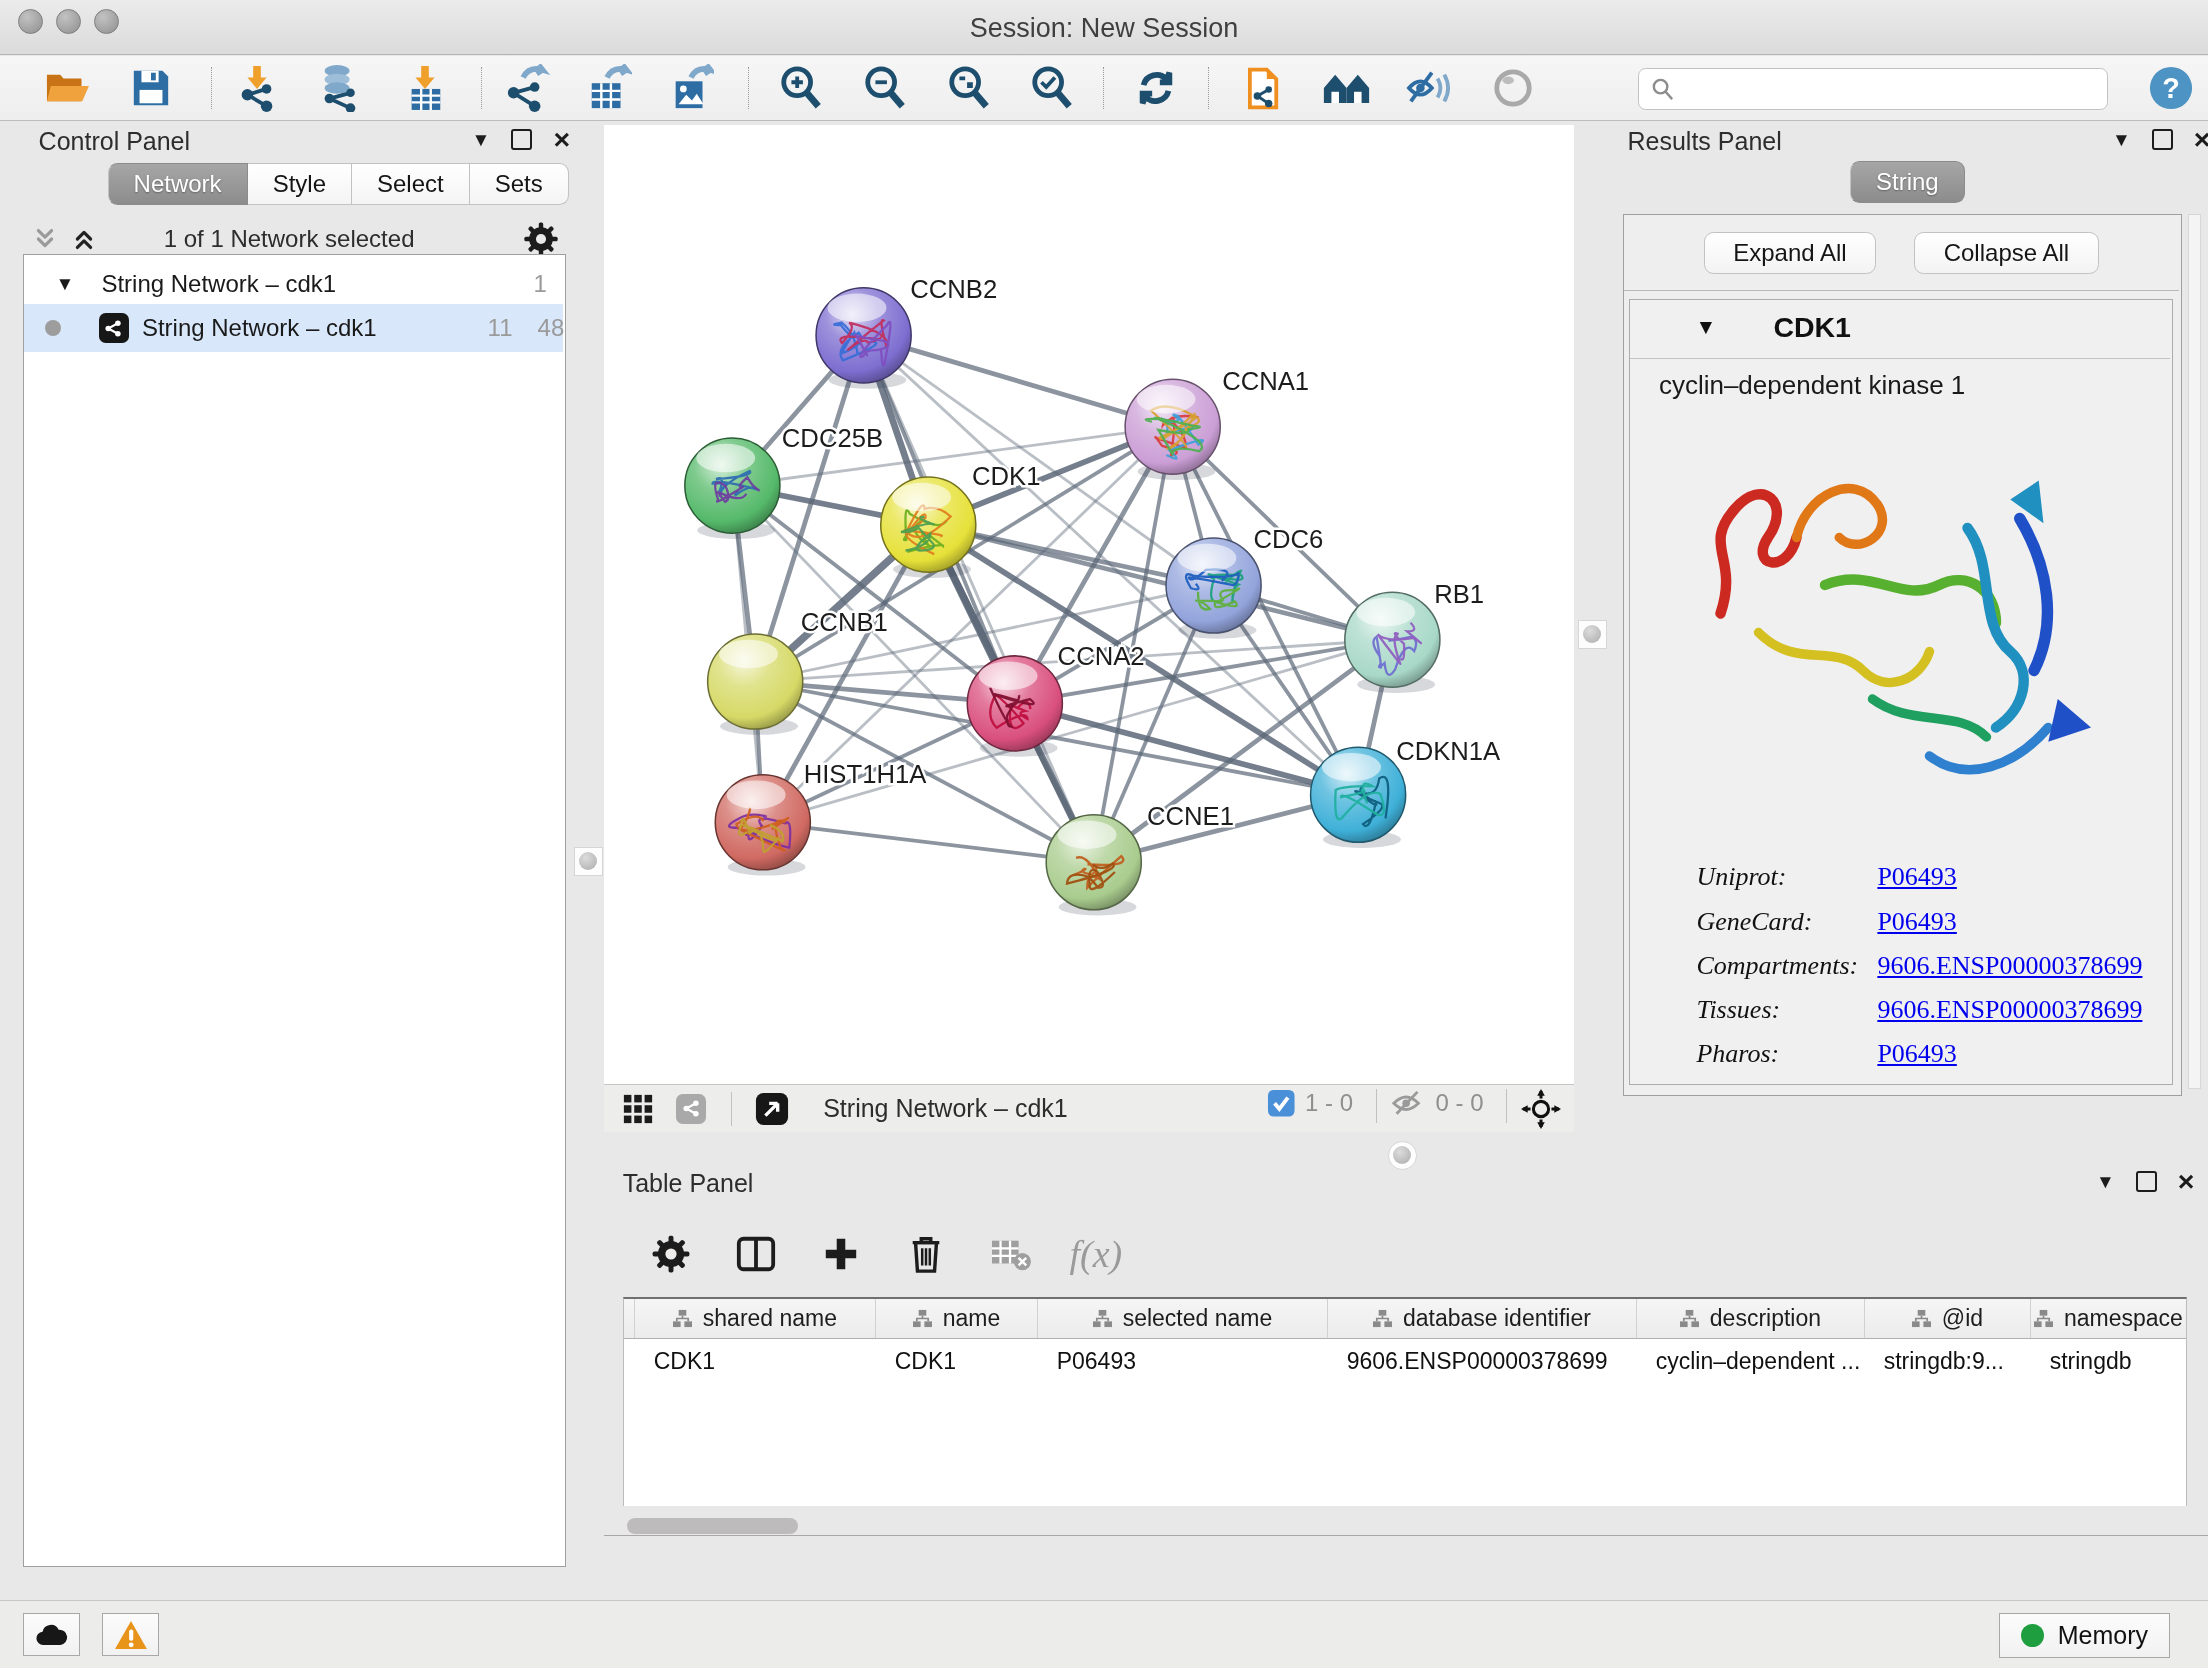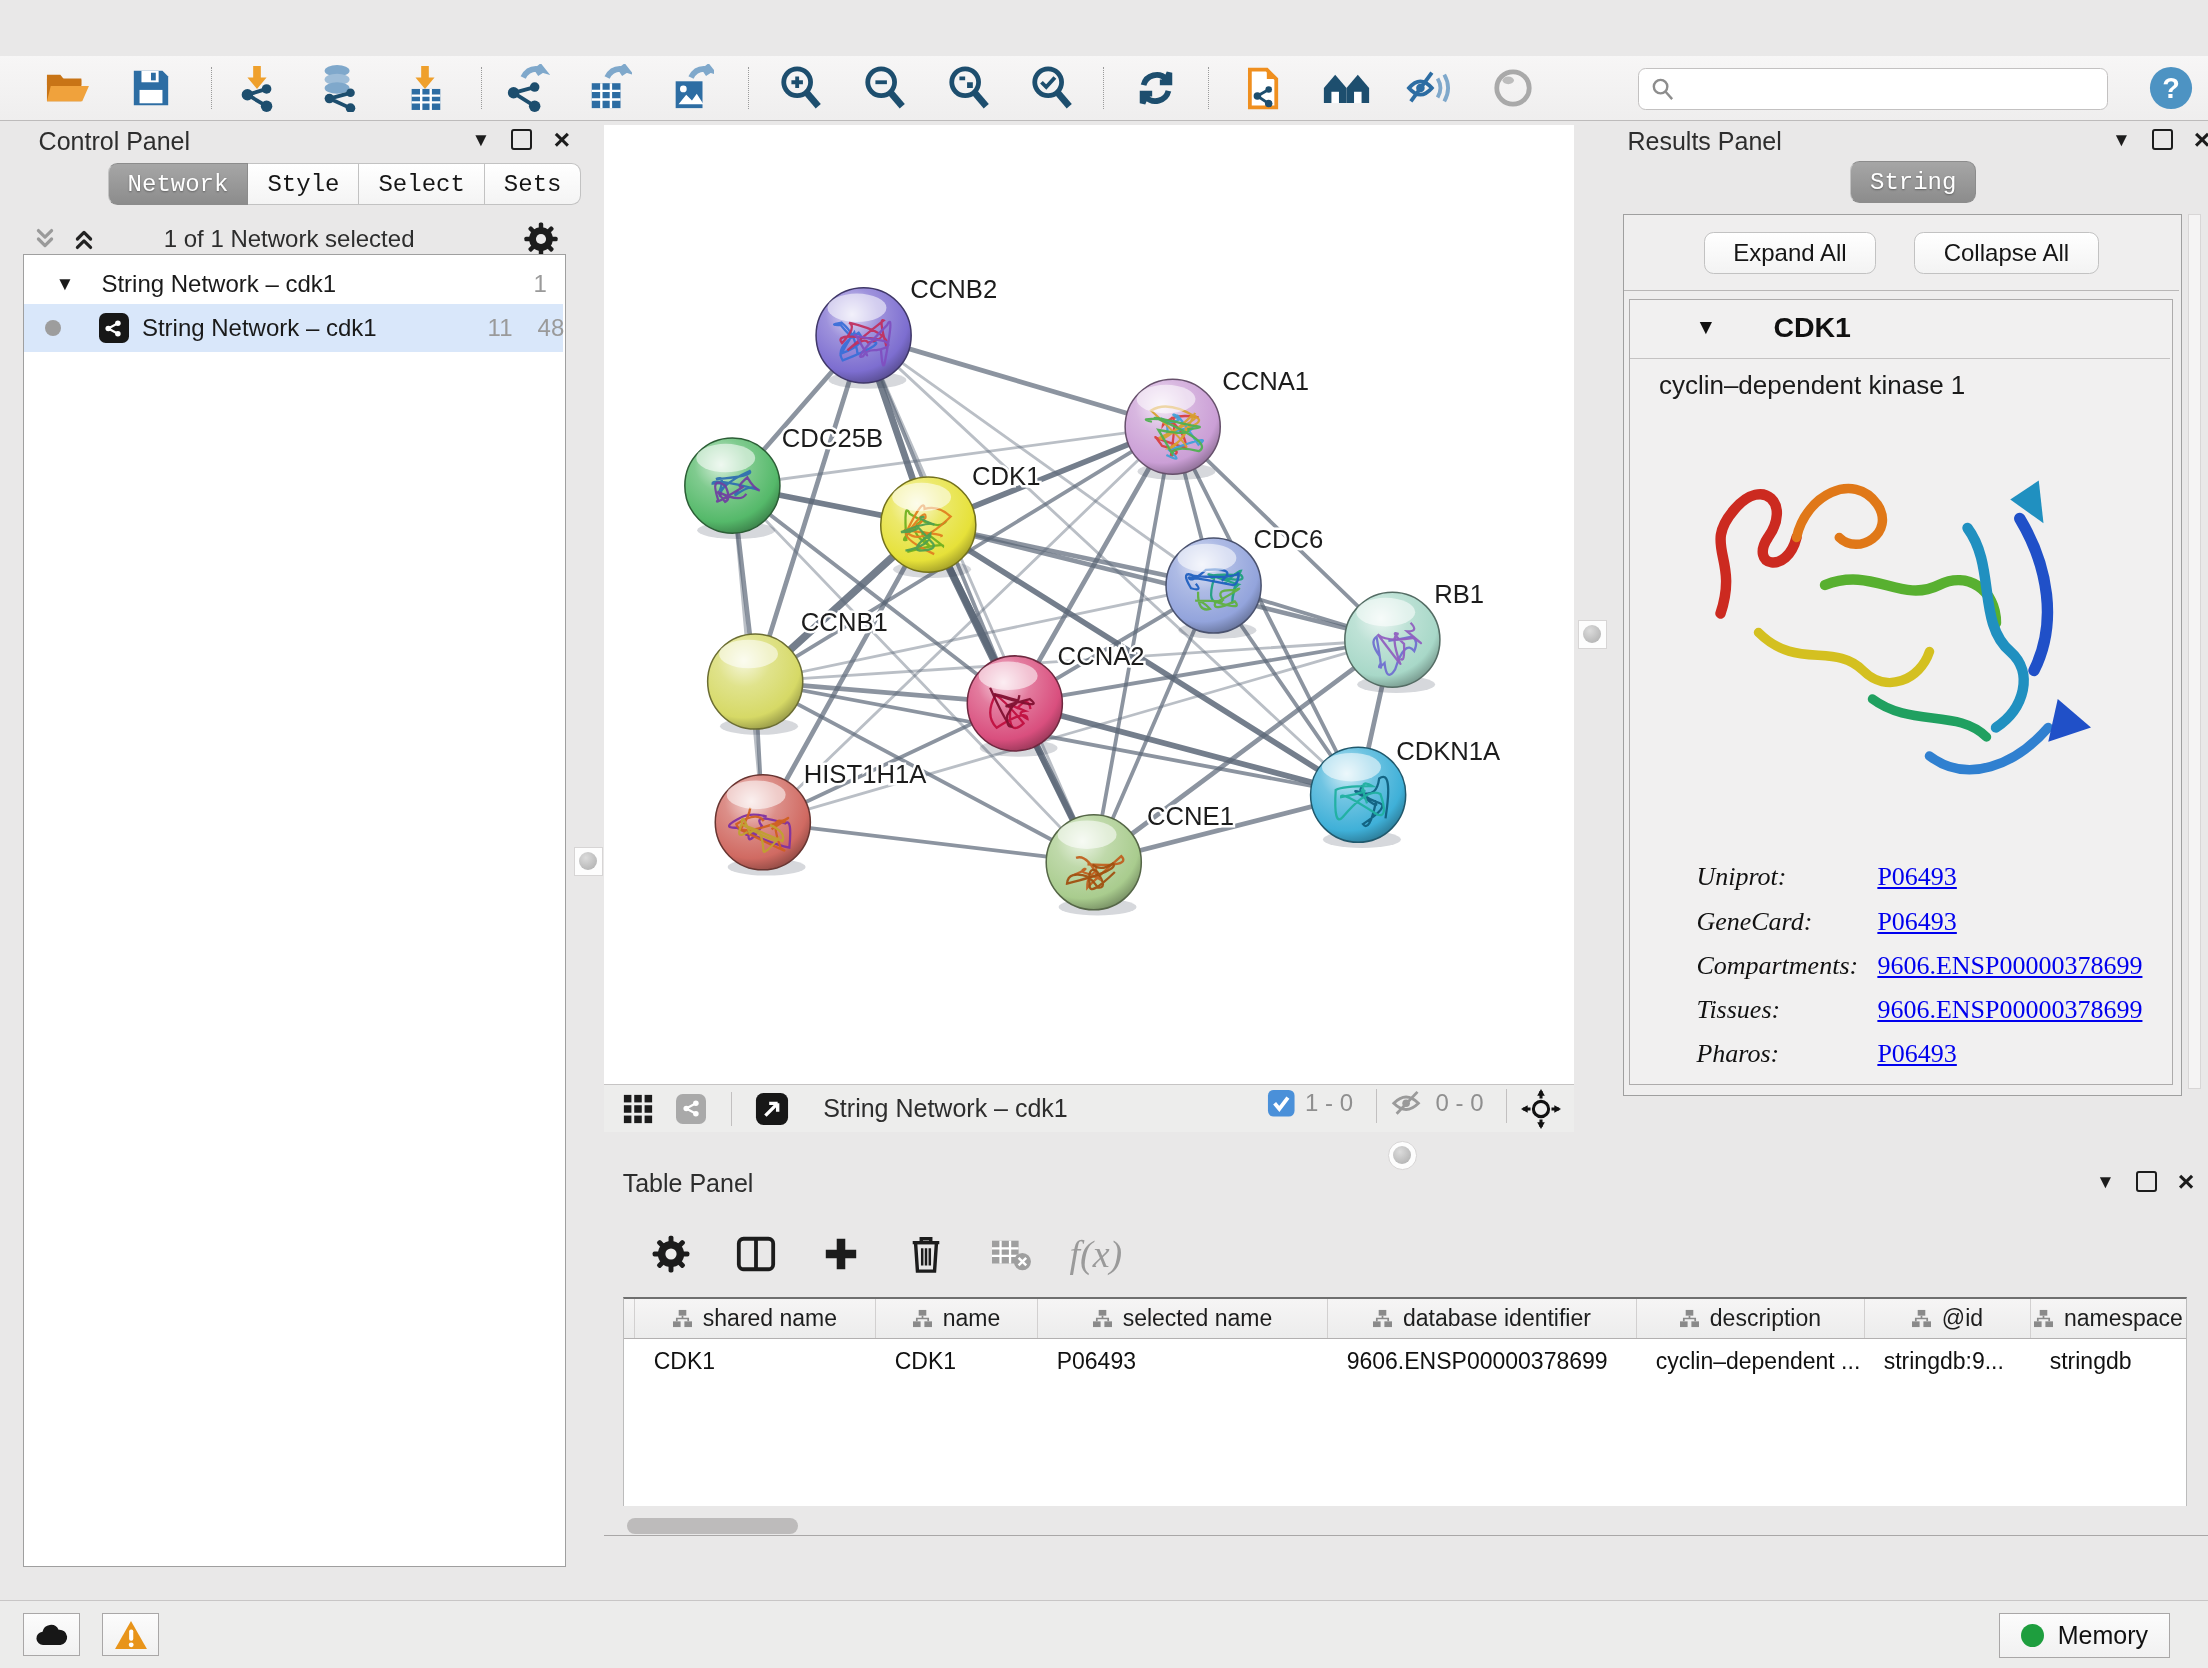--- a/index.html
+++ b/index.html
@@ -28,21 +28,21 @@
 
   
   .panel-title { font-size:25px; color:#2d2d2d; }
   .panel-icons { position:absolute; display:flex; align-items:center; gap:21px; }
   .pi-caret { font-size:19px; color:#1c1c1c; }
   .pi-box { width:21px; height:21px; border:2.9px solid #1c1c1c; border-radius:2.9px; }
   .pi-x { font-size:28.5px; font-weight:bold; color:#1c1c1c; line-height:21px; }
 
   .seg { display:inline-flex; }
   .seg .sbtn { font-size:24px; color:#151515; background:linear-gradient(#ffffff,#f4f4f4);
-    border:1px solid #c2c2c2; border-left:none; padding:0 19px; height:42px; cursor:default; font-family:Liberation Mono, monospace; }
+    border:1px solid #c2c2c2; border-left:none; padding:0 25px; height:42px; cursor:default; font-family:Liberation Sans, sans-serif; }
   .seg .sbtn:first-child { border-left:1px solid #c2c2c2; border-radius:9.5px 0 0 9.5px; }
   .seg .sbtn:last-child { border-radius:0 9.5px 9.5px 0; }
   .seg .sel { background:linear-gradient(#a6a6a6,#8c8c8c); color:#fff; text-shadow:0 1px 1.9px rgba(0,0,0,.35); border-color:#8c8c8c; }
 
   
   .control-panel { position:absolute; left:7.6px; top:125px; width:561px; height:1472px; }
   .cp-title { position:absolute; left:31px; top:1.9px; }
   .cp-icons { left:464px; top:3.8px; }
   .cp-tabs { position:absolute; left:100px; top:38px; }
   .cp-sub { position:absolute; left:0; top:91px; width:561px; height:46px; display:flex; align-items:center; }
@@ -117,20 +117,26 @@
   .mem-dot { width:23px; height:23px; border-radius:50%; background:#1e9e3e; }
 
   svg { display:block; }
   .chev { stroke-width:3.4; fill:none; stroke-linecap:round; stroke-linejoin:round; }
 </style>
 </head>
 <body>
 
 <div class="window">
 
+  <div class="titlebar">
+    <span class="traffic t1"></span>
+    <span class="traffic t2"></span>
+    <span class="traffic t3"></span>
+    <div class="win-title">Session: New Session</div>
+  </div>
 
   <div class="toolbar">
     <button class="tbtn" style="left:38px">
       <svg width="46" height="42" viewBox="0 0 48 44">
         <path d="M3 8 h14 l4 5 h18 v6 H3z" fill="#c87416"></path>
         <path d="M3 12 h36 v24 H3z" fill="#c87416"></path>
         <path d="M7 20 h40 l-7 16 H3z" fill="#f0a23c"></path>
       </svg>
     </button>
     <button class="tbtn" style="left:122px">

